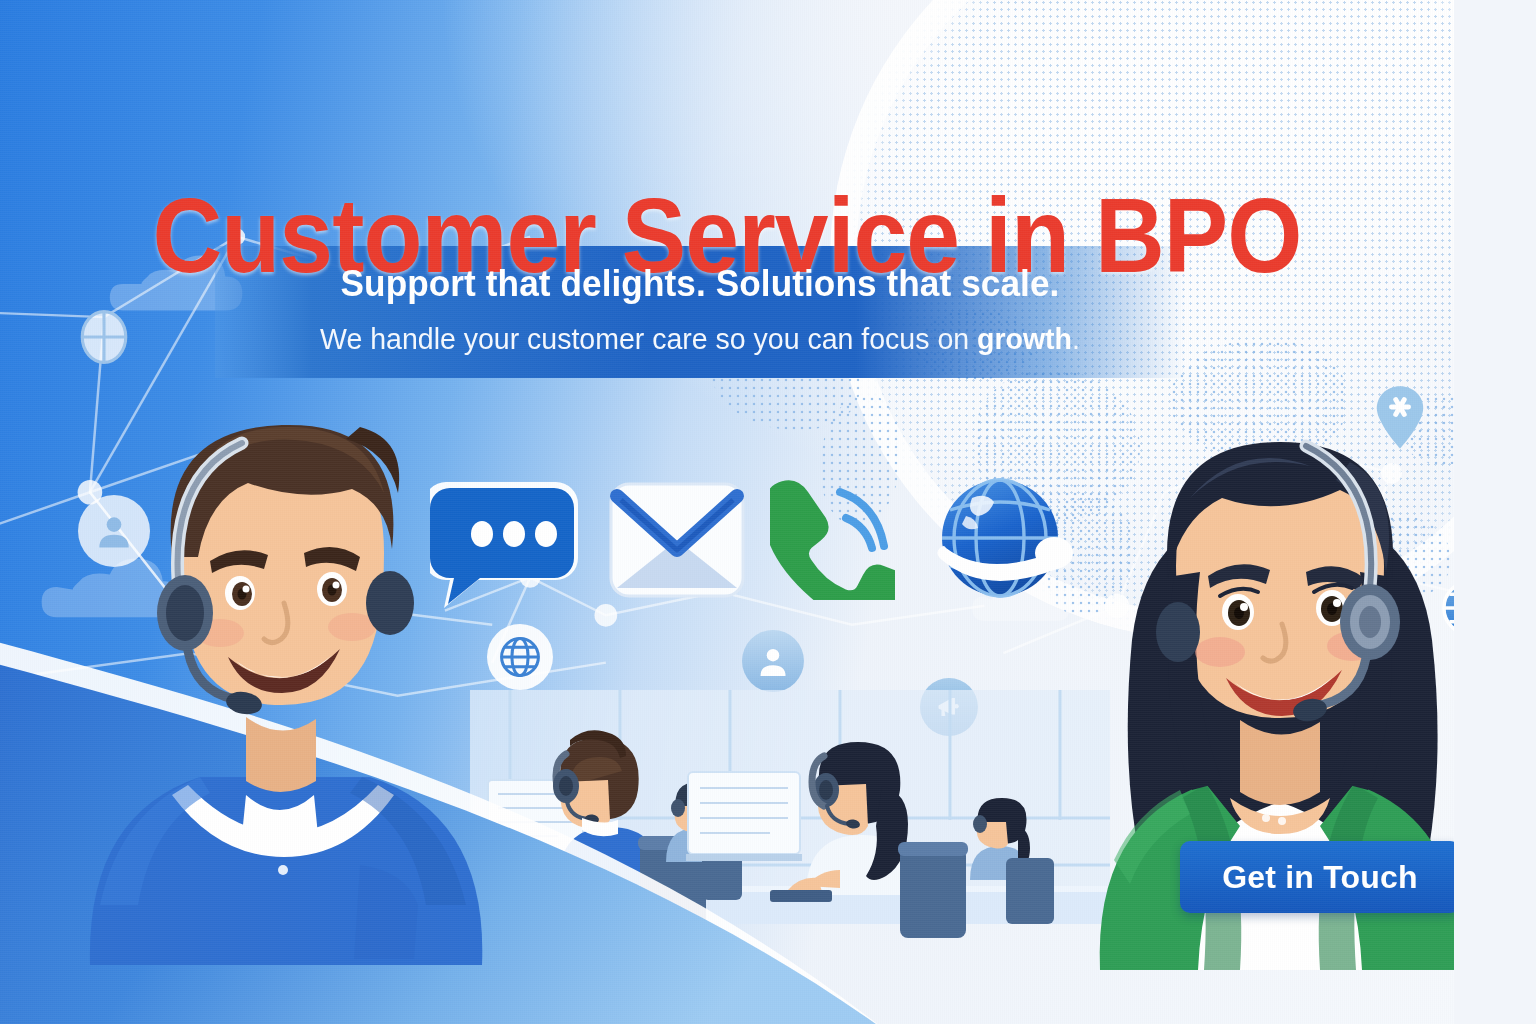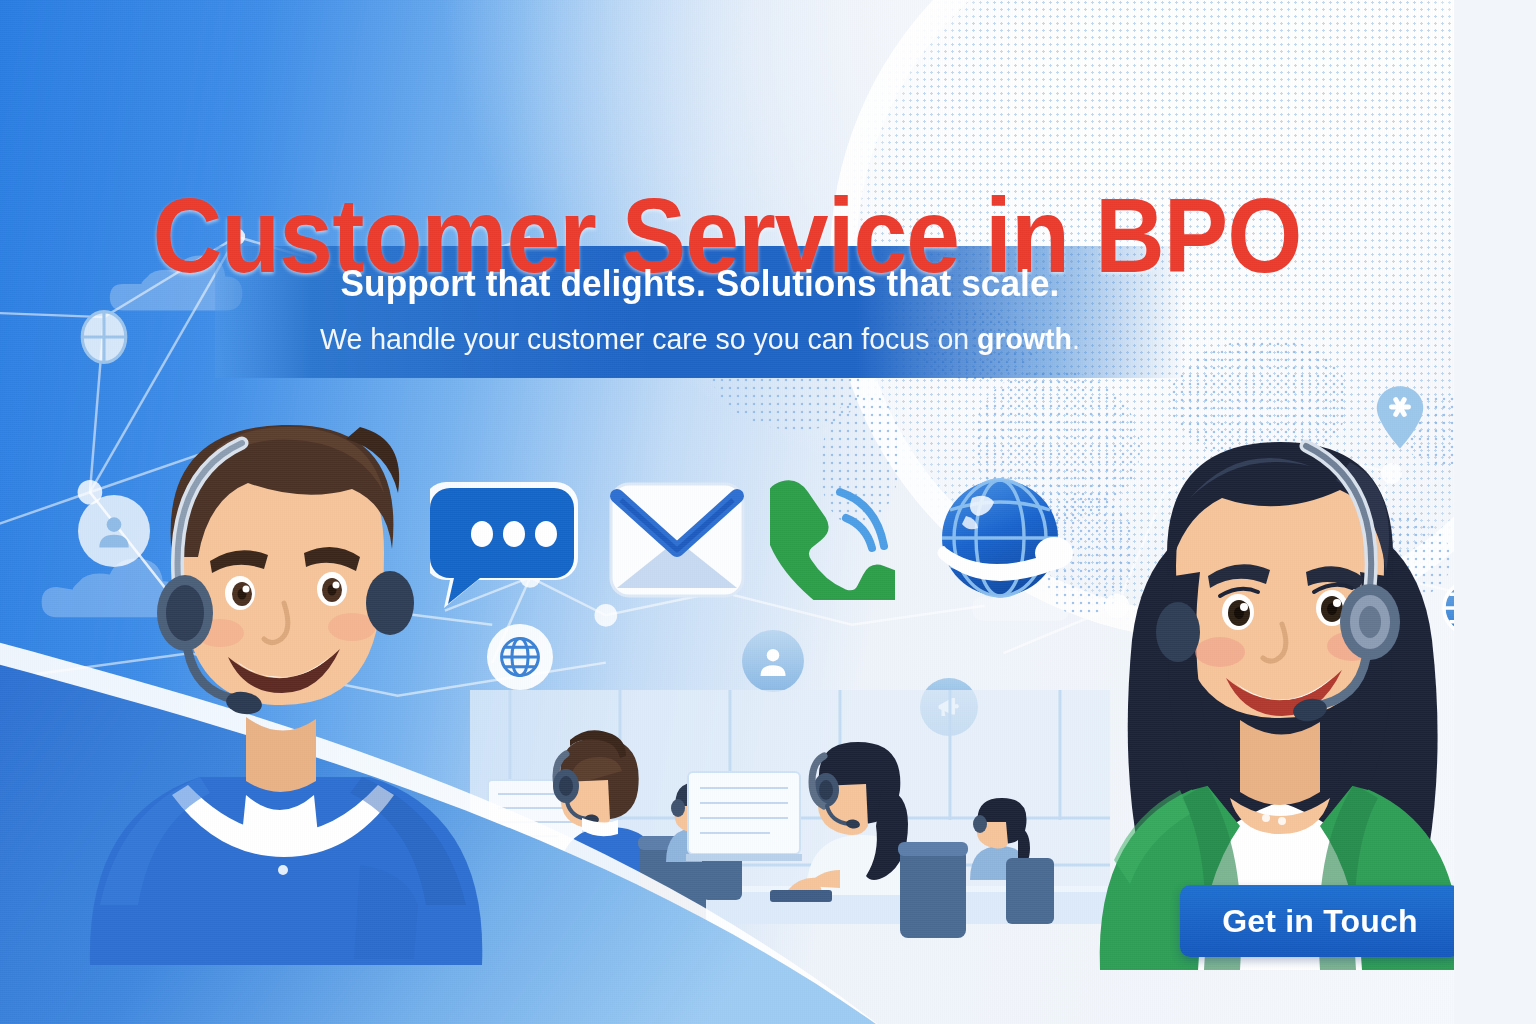--- a/index.html
+++ b/index.html
@@ -82,21 +82,21 @@
   .sub2{
     position:absolute;left:215px;top:322px;width:970px;text-align:center;
     font-family:"Liberation Sans Narrow","Liberation Sans",sans-serif;
     font-weight:400;font-size:30px;color:#f4f8fd;
     transform:scaleX(.95);white-space:nowrap;
   }
   .sub2 b{font-weight:700;color:#ffffff;}
 
   
   .cta{
-    position:absolute;left:1180px;top:885px;width:280px;height:72px;border-radius:10px;
+    position:absolute;left:1180px;top:841px;width:280px;height:72px;border-radius:10px;
     background:linear-gradient(180deg,#1f6fd0 0%, #1658bc 100%);
     box-shadow:0 4px 10px rgba(12,48,110,.30);
     border:none;cursor:pointer;
     display:flex;align-items:center;justify-content:center;
     color:#fff;font-family:"Liberation Sans",sans-serif;font-weight:700;font-size:32px;
     letter-spacing:.2px;
   }
 
   
   .svc{position:absolute;}

